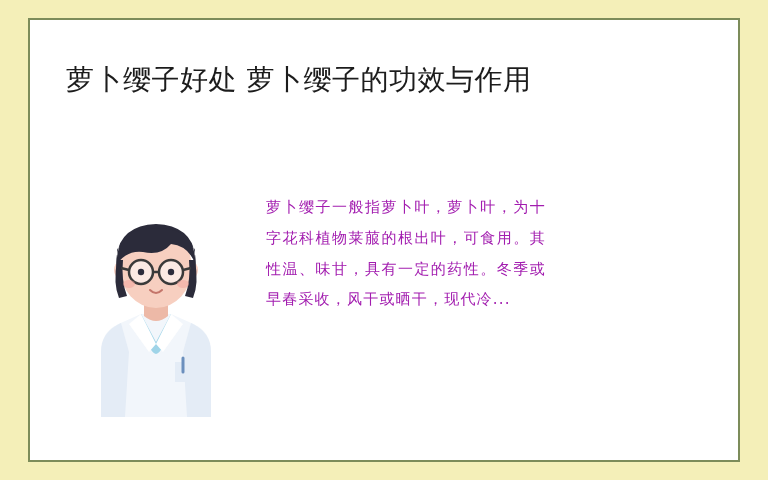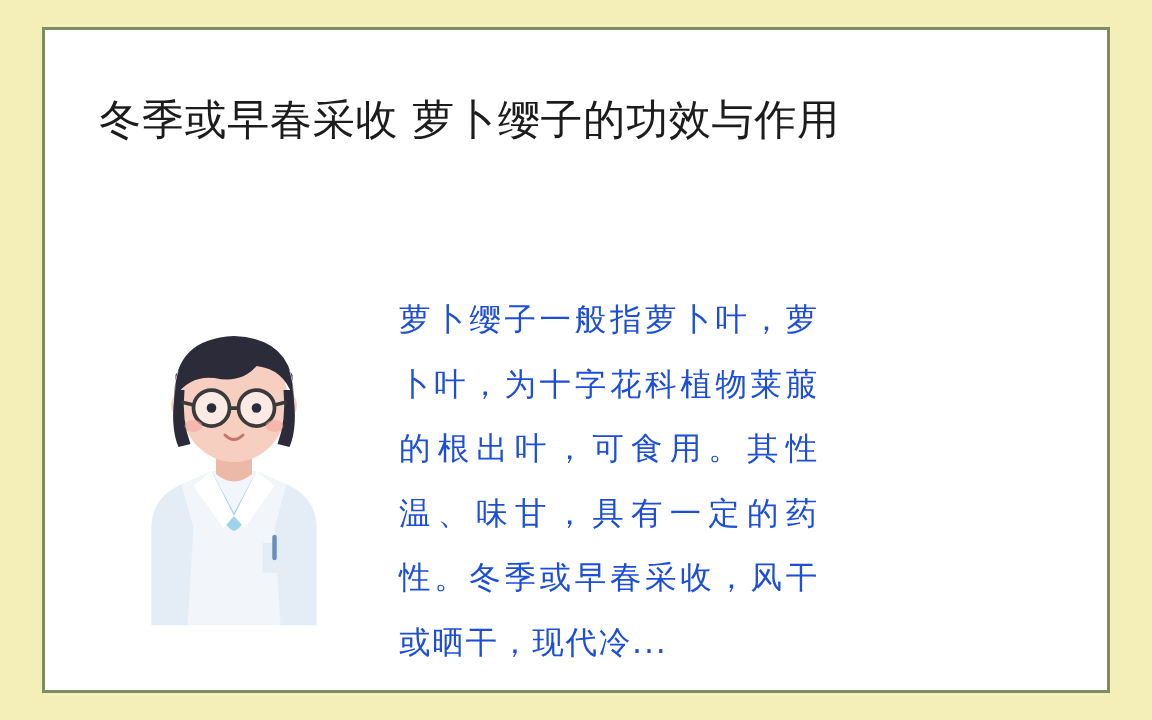--- a/index.html
+++ b/index.html
@@ -48,37 +48,37 @@
   .figure-wrap {
     width: 180px;
     flex: 0 0 180px;
     display: flex;
     justify-content: center;
     padding-top: 10px;
   }
   .body-text {
     flex: 1 1 auto;
     padding-left: 20px;
-    font-size: 21px;
+    font-size: 15px;
     line-height: 2.05;
-    color: #1d4ed8;
+    color: #a21caf;
     font-family: "DejaVu Sans", "Liberation Sans", sans-serif;
     letter-spacing: 1.2px;
     text-align: justify;
     max-width: 300px;
   }
   svg { display: block; }
 </style>
 </head>
 <body>
 
 <div class="outer-frame">
   <div class="card">
 
-    <div class="title">冬季或早春采收 萝卜缨子的功效与作用</div>
+    <div class="title">萝卜缨子好处 萝卜缨子的功效与作用</div>
 
     <div class="content-row">
 
       <div class="figure-wrap">
         <svg width="170" height="215" viewBox="0 0 170 215">
 
           <path d="M30 215 L30 150 Q30 128 52 120 L70 112 L100 112 L118 120 Q140 128 140 150 L140 215 Z" fill="#f2f6fb"></path>
 
           <path d="M30 215 L30 150 Q30 130 50 121 L58 150 L54 215 Z" fill="#e4ecf6"></path>
           <path d="M140 215 L140 150 Q140 130 120 121 L112 150 L116 215 Z" fill="#e4ecf6"></path>

